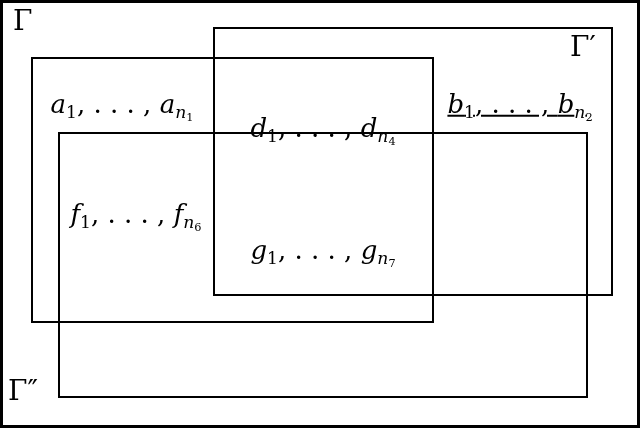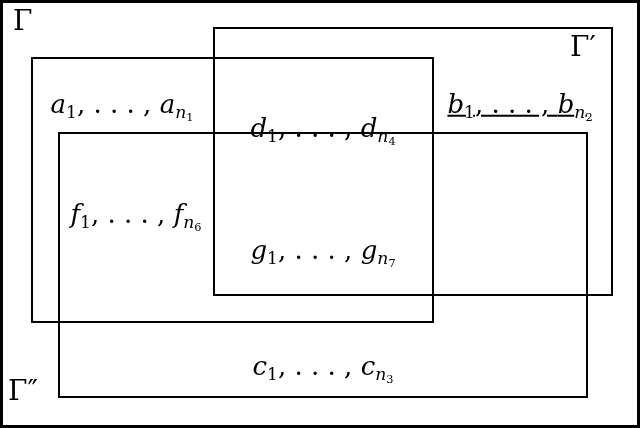--- a/index.html
+++ b/index.html
@@ -73,17 +73,14 @@
 
   <div class="region" style="left:133px; top:211px;">
     <span class="it">f</span><sub><span class="up">1</span></sub><span class="up">, . . . , </span><span class="it">f</span><sub><span class="it">n</span><sub><span class="up">6</span></sub></sub>
   </div>
 
   <div class="region" style="left:320px; top:211px;margin-top:36px;">
     <span class="it">g</span><sub><span class="up">1</span></sub><span class="up">, . . . , </span><span class="it">g</span><sub><span class="it">n</span><sub><span class="up">7</span></sub></sub>
   </div>
 
 
-  <div class="region" style="left:320px; top:363px;">
-    <span class="it">c</span><sub><span class="up">1</span></sub><span class="up">, . . . , </span><span class="it">c</span><sub><span class="it">n</span><sub><span class="up">3</span></sub></sub>
-  </div>
 
 </div>
 
 </body></html>

